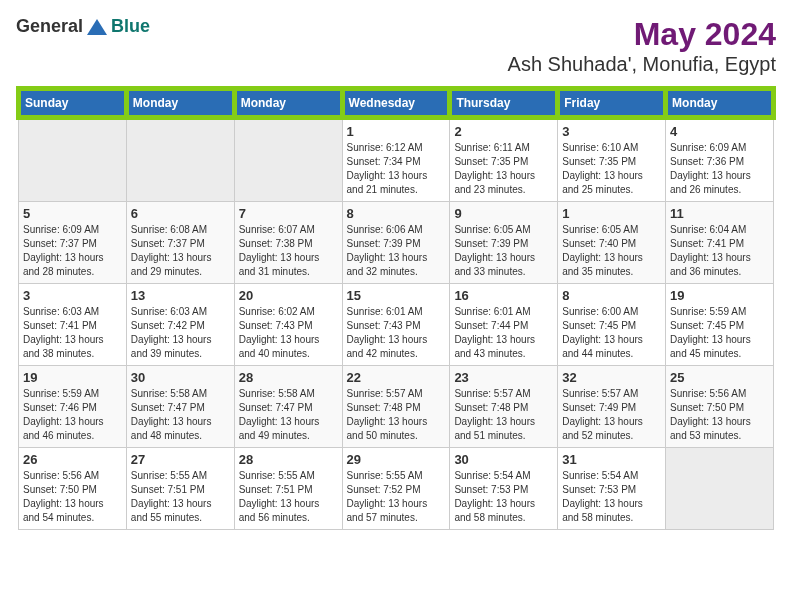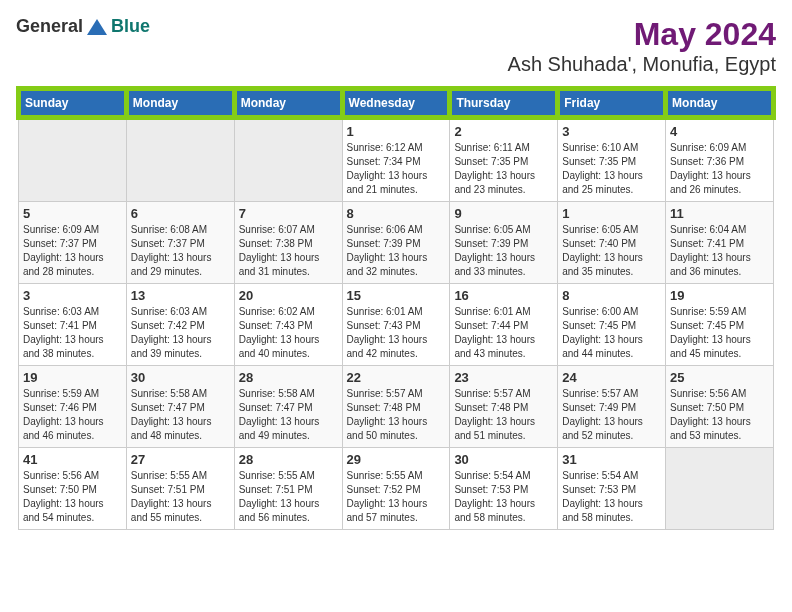--- a/index.html
+++ b/index.html
@@ -215,31 +215,31 @@
         </td>
         <td>
           <span class="day-num">22</span>
           <div class="day-info">Sunrise: 5:57 AM<br>Sunset: 7:48 PM<br>Daylight: 13 hours<br>and 50 minutes.</div>
         </td>
         <td>
           <span class="day-num">23</span>
           <div class="day-info">Sunrise: 5:57 AM<br>Sunset: 7:48 PM<br>Daylight: 13 hours<br>and 51 minutes.</div>
         </td>
         <td>
-          <span class="day-num">24</span>
+          <span class="day-num">32</span>
           <div class="day-info">Sunrise: 5:57 AM<br>Sunset: 7:49 PM<br>Daylight: 13 hours<br>and 52 minutes.</div>
         </td>
         <td>
           <span class="day-num">25</span>
           <div class="day-info">Sunrise: 5:56 AM<br>Sunset: 7:50 PM<br>Daylight: 13 hours<br>and 53 minutes.</div>
         </td>
       </tr>
       <tr>
         <td>
-          <span class="day-num">41</span>
+          <span class="day-num">26</span>
           <div class="day-info">Sunrise: 5:56 AM<br>Sunset: 7:50 PM<br>Daylight: 13 hours<br>and 54 minutes.</div>
         </td>
         <td>
           <span class="day-num">27</span>
           <div class="day-info">Sunrise: 5:55 AM<br>Sunset: 7:51 PM<br>Daylight: 13 hours<br>and 55 minutes.</div>
         </td>
         <td>
           <span class="day-num">28</span>
           <div class="day-info">Sunrise: 5:55 AM<br>Sunset: 7:51 PM<br>Daylight: 13 hours<br>and 56 minutes.</div>
         </td>

